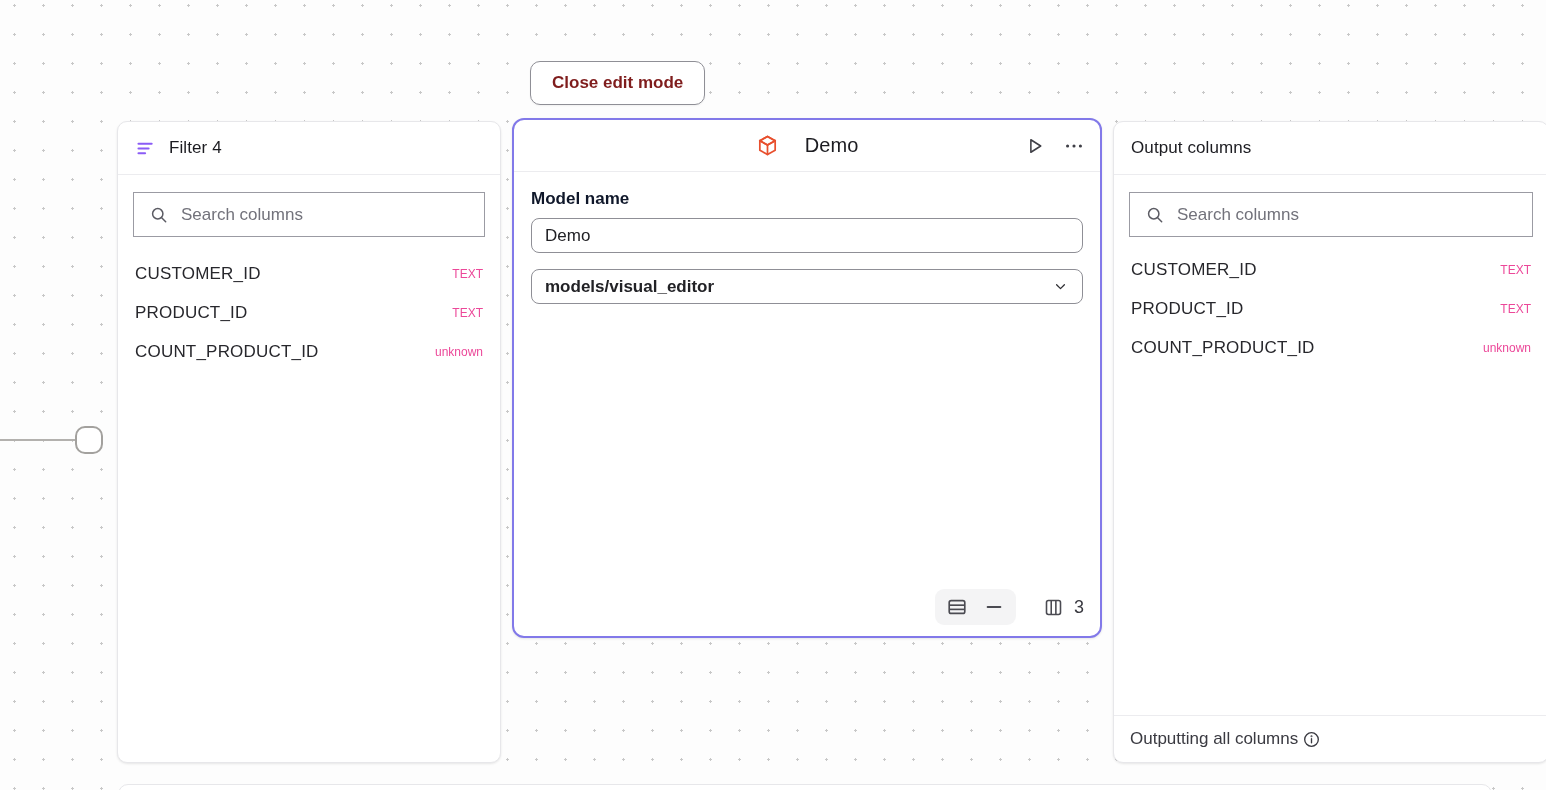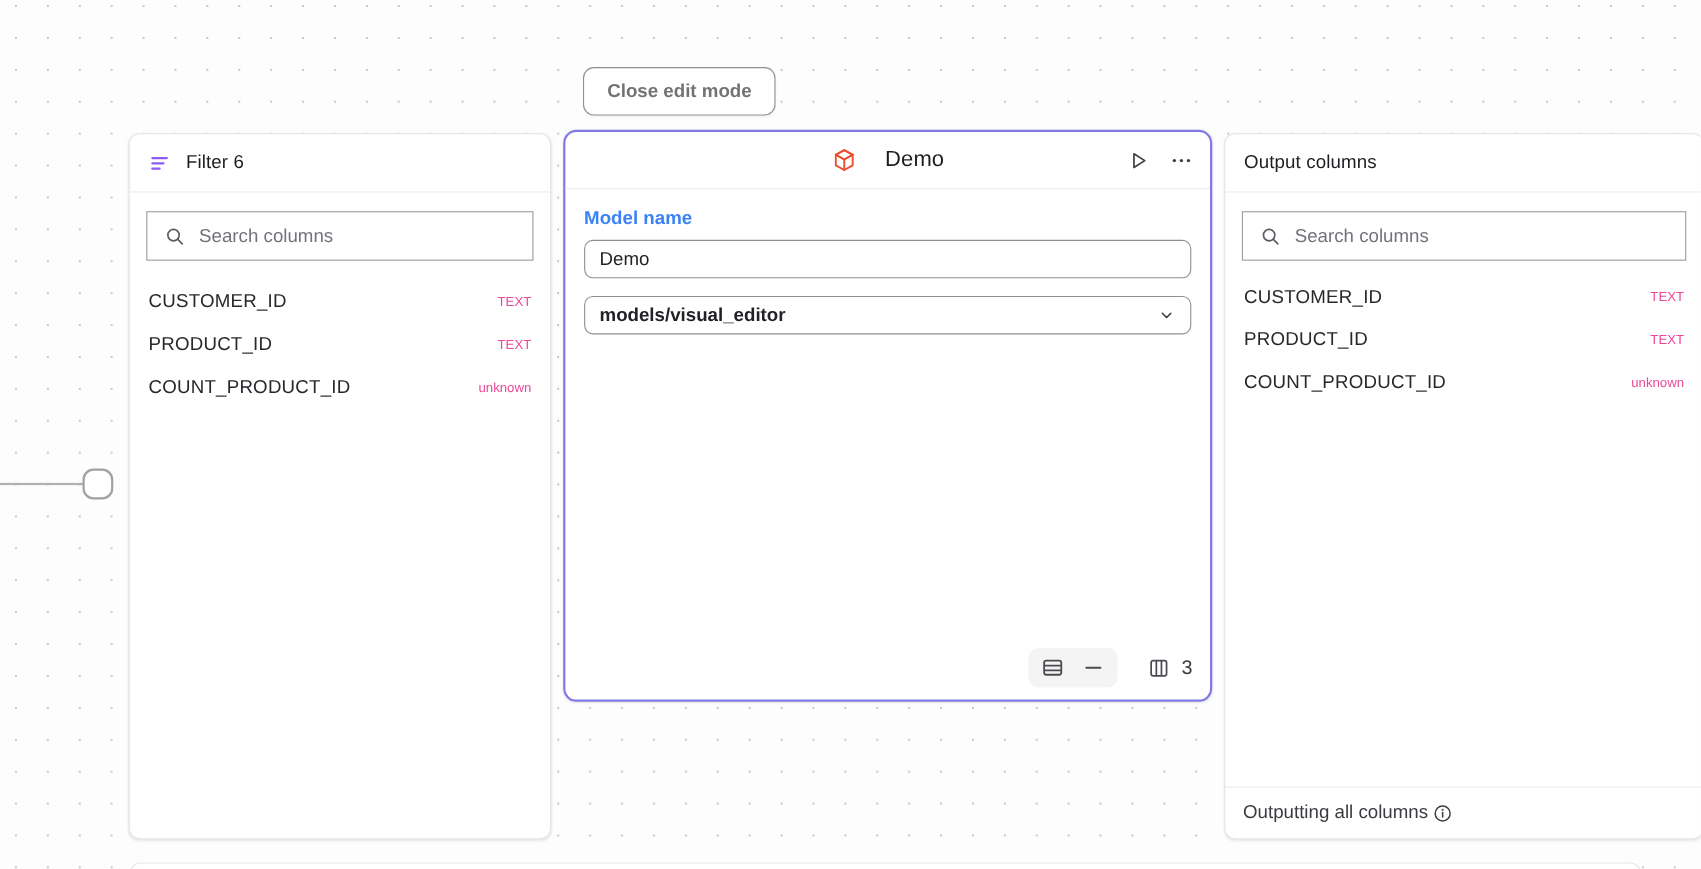--- a/index.html
+++ b/index.html
@@ -63,21 +63,21 @@
   .col-type { font-size: 12px; color: #ec4899; }
 
   
   .close-edit-btn {
     position: absolute; left: 530px; top: 61px;
     height: 44px; padding: 0 21px;
     background: #ffffff;
     border: 1.5px solid #8f8f96;
     border-radius: 10px;
     font-family: inherit;
-    font-size: 17px; font-weight: 700; color: #737373;
+    font-size: 17px; font-weight: 700; color: #7f1d1d;
     display: flex; align-items: center;
     cursor: pointer;
     box-shadow: 0 1px 2px rgba(0,0,0,0.05);
   }
 
   
   #filter-node  { left: 117px; top: 121px; width: 384px; height: 642px; }
   #output-panel { left: 1113px; top: 121px; width: 436px; height: 642px; }
   #output-panel .panel-header { gap: 0; }
 
@@ -102,21 +102,21 @@
     position: absolute; right: 15px; top: 0; bottom: 0;
     display: flex; align-items: center; gap: 17px;
   }
   .icon-btn {
     background: none; border: none; cursor: pointer;
     display: flex; align-items: center; justify-content: center;
     color: #3f3f46; padding: 0;
   }
 
   .node-body { padding: 17px 17px 0 17px; }
-  .field-label { font-size: 17px; font-weight: 600; color: #3b82f6; margin-bottom: 9px; }
+  .field-label { font-size: 17px; font-weight: 600; color: #0f172a; margin-bottom: 9px; }
   .text-input {
     width: 100%; height: 35px;
     border: 1px solid #8f8f96; border-radius: 8px;
     padding: 0 13px;
     font-family: inherit; font-size: 17px; color: #222226;
     outline: none; background: #fff;
     margin-bottom: 16px;
   }
   .select-input {
     width: 100%; height: 35px;
@@ -172,21 +172,21 @@
 
 <div class="panel" id="filter-node">
   <div class="panel-header">
     <span>
       <svg width="21" height="21" viewBox="0 0 24 24" fill="none" stroke="#8b5cf6" stroke-width="2.4" stroke-linecap="round">
         <line x1="4" y1="6.5" x2="19" y2="6.5"></line>
           <line x1="4" y1="12" x2="15.5" y2="12"></line>
           <line x1="4" y1="17.5" x2="11.5" y2="17.5"></line>
       </svg>
     </span>
-    <span class="panel-title">Filter 6</span>
+    <span class="panel-title">Filter 4</span>
   </div>
 
   <div class="search-box">
     <span>
       <svg width="20" height="20" viewBox="0 0 24 24" fill="none" stroke="#5b5b63" stroke-width="1.8" stroke-linecap="round">
         <circle cx="10.5" cy="10.5" r="6.2"></circle>
           <line x1="15.2" y1="15.2" x2="20" y2="20"></line>
       </svg>
     </span>
     <input type="text" placeholder="Search columns" style="">

